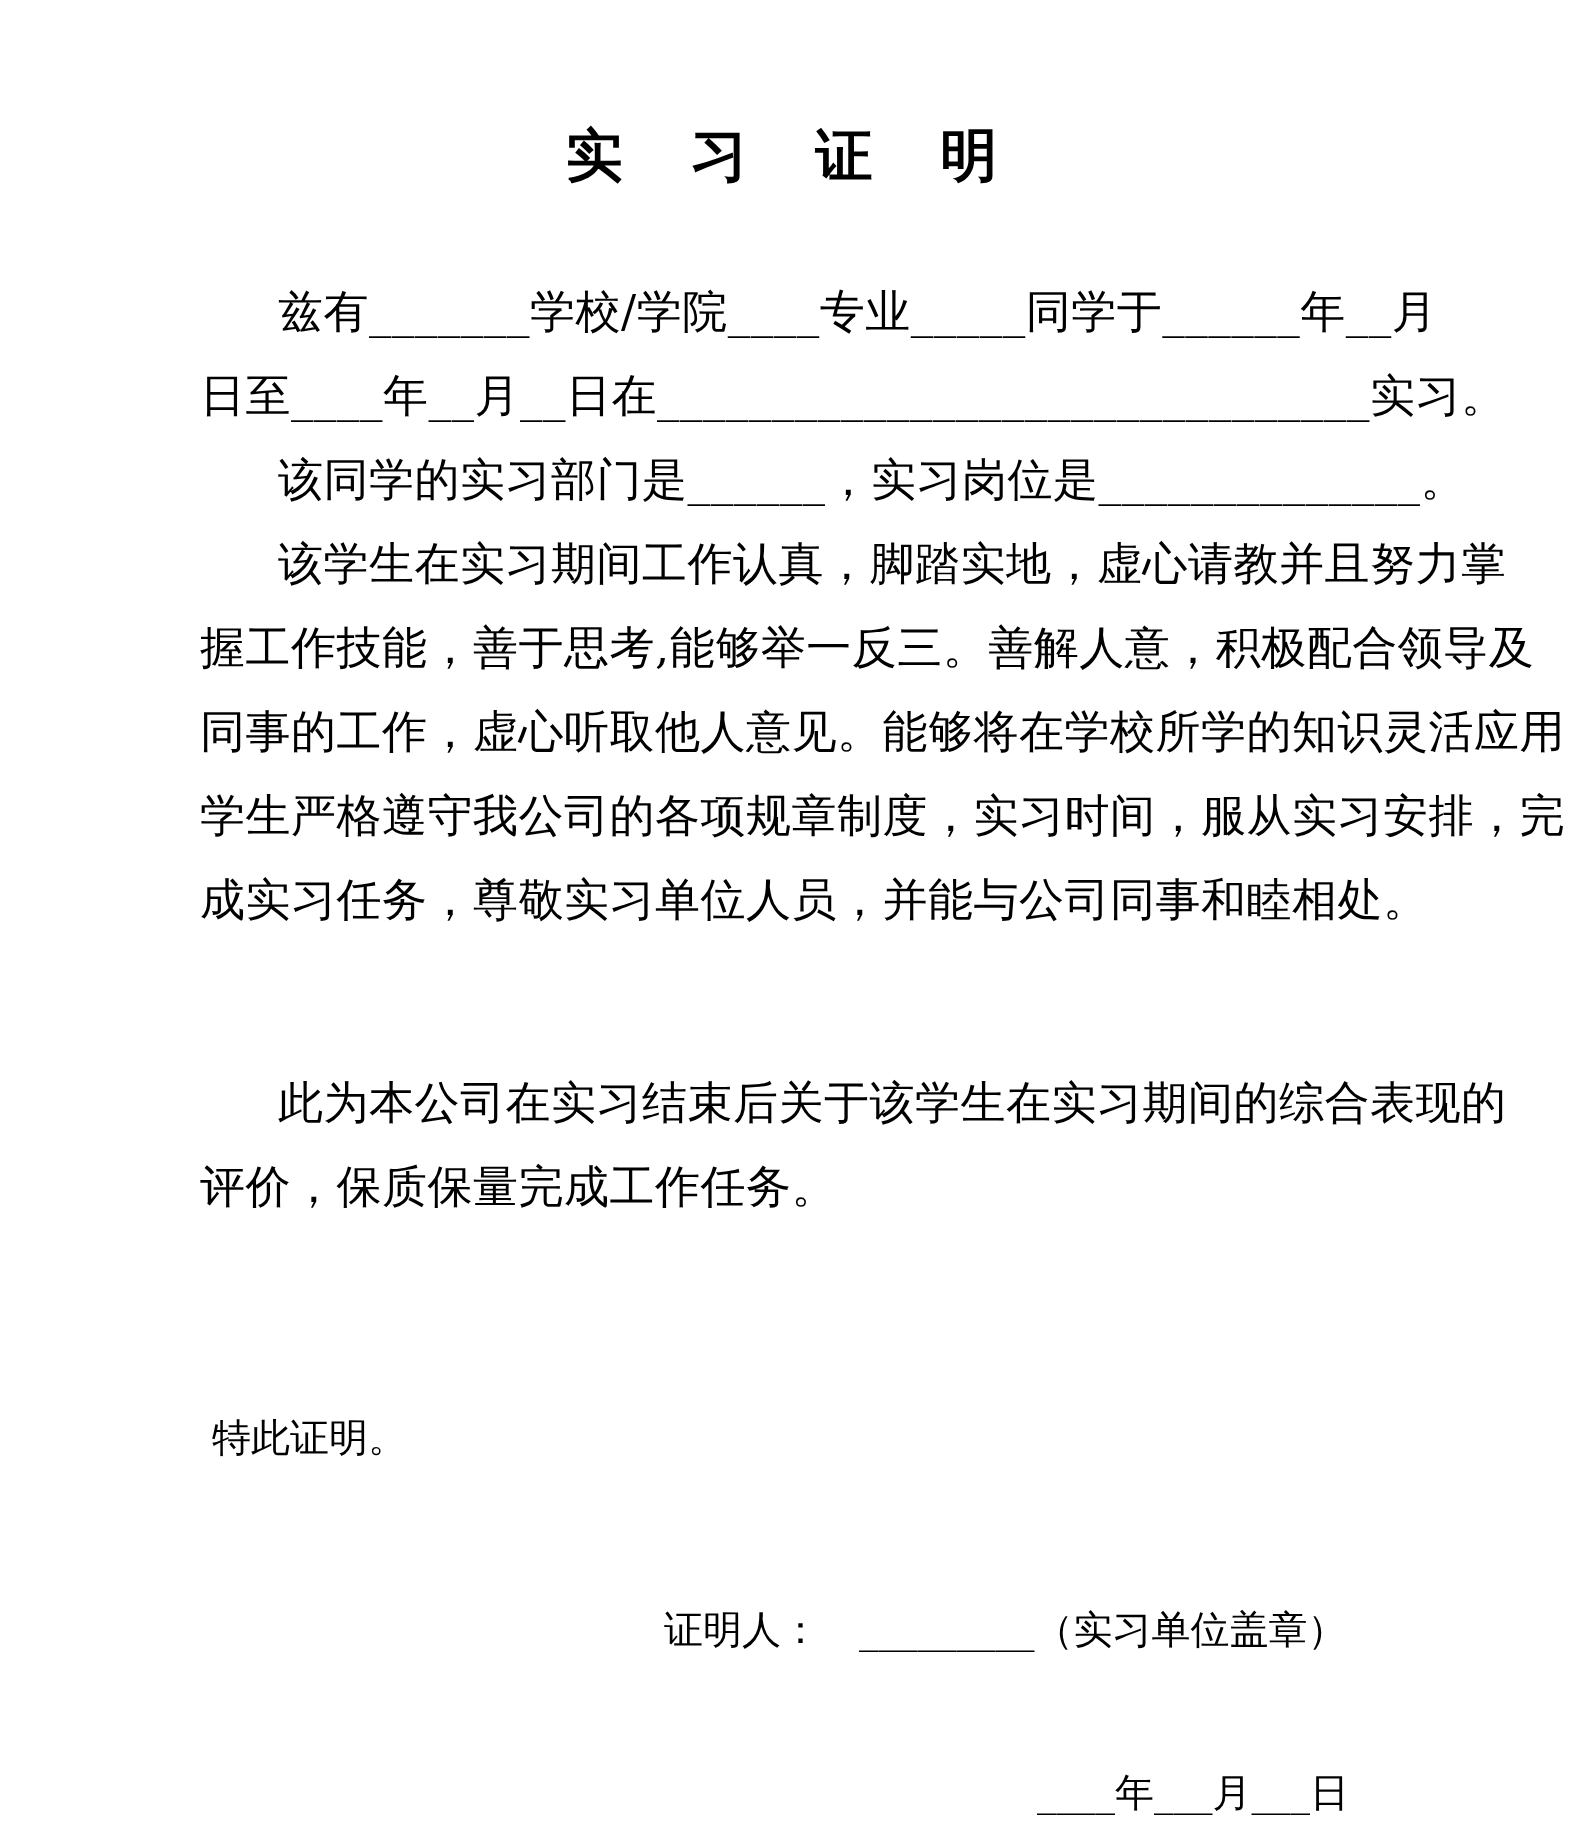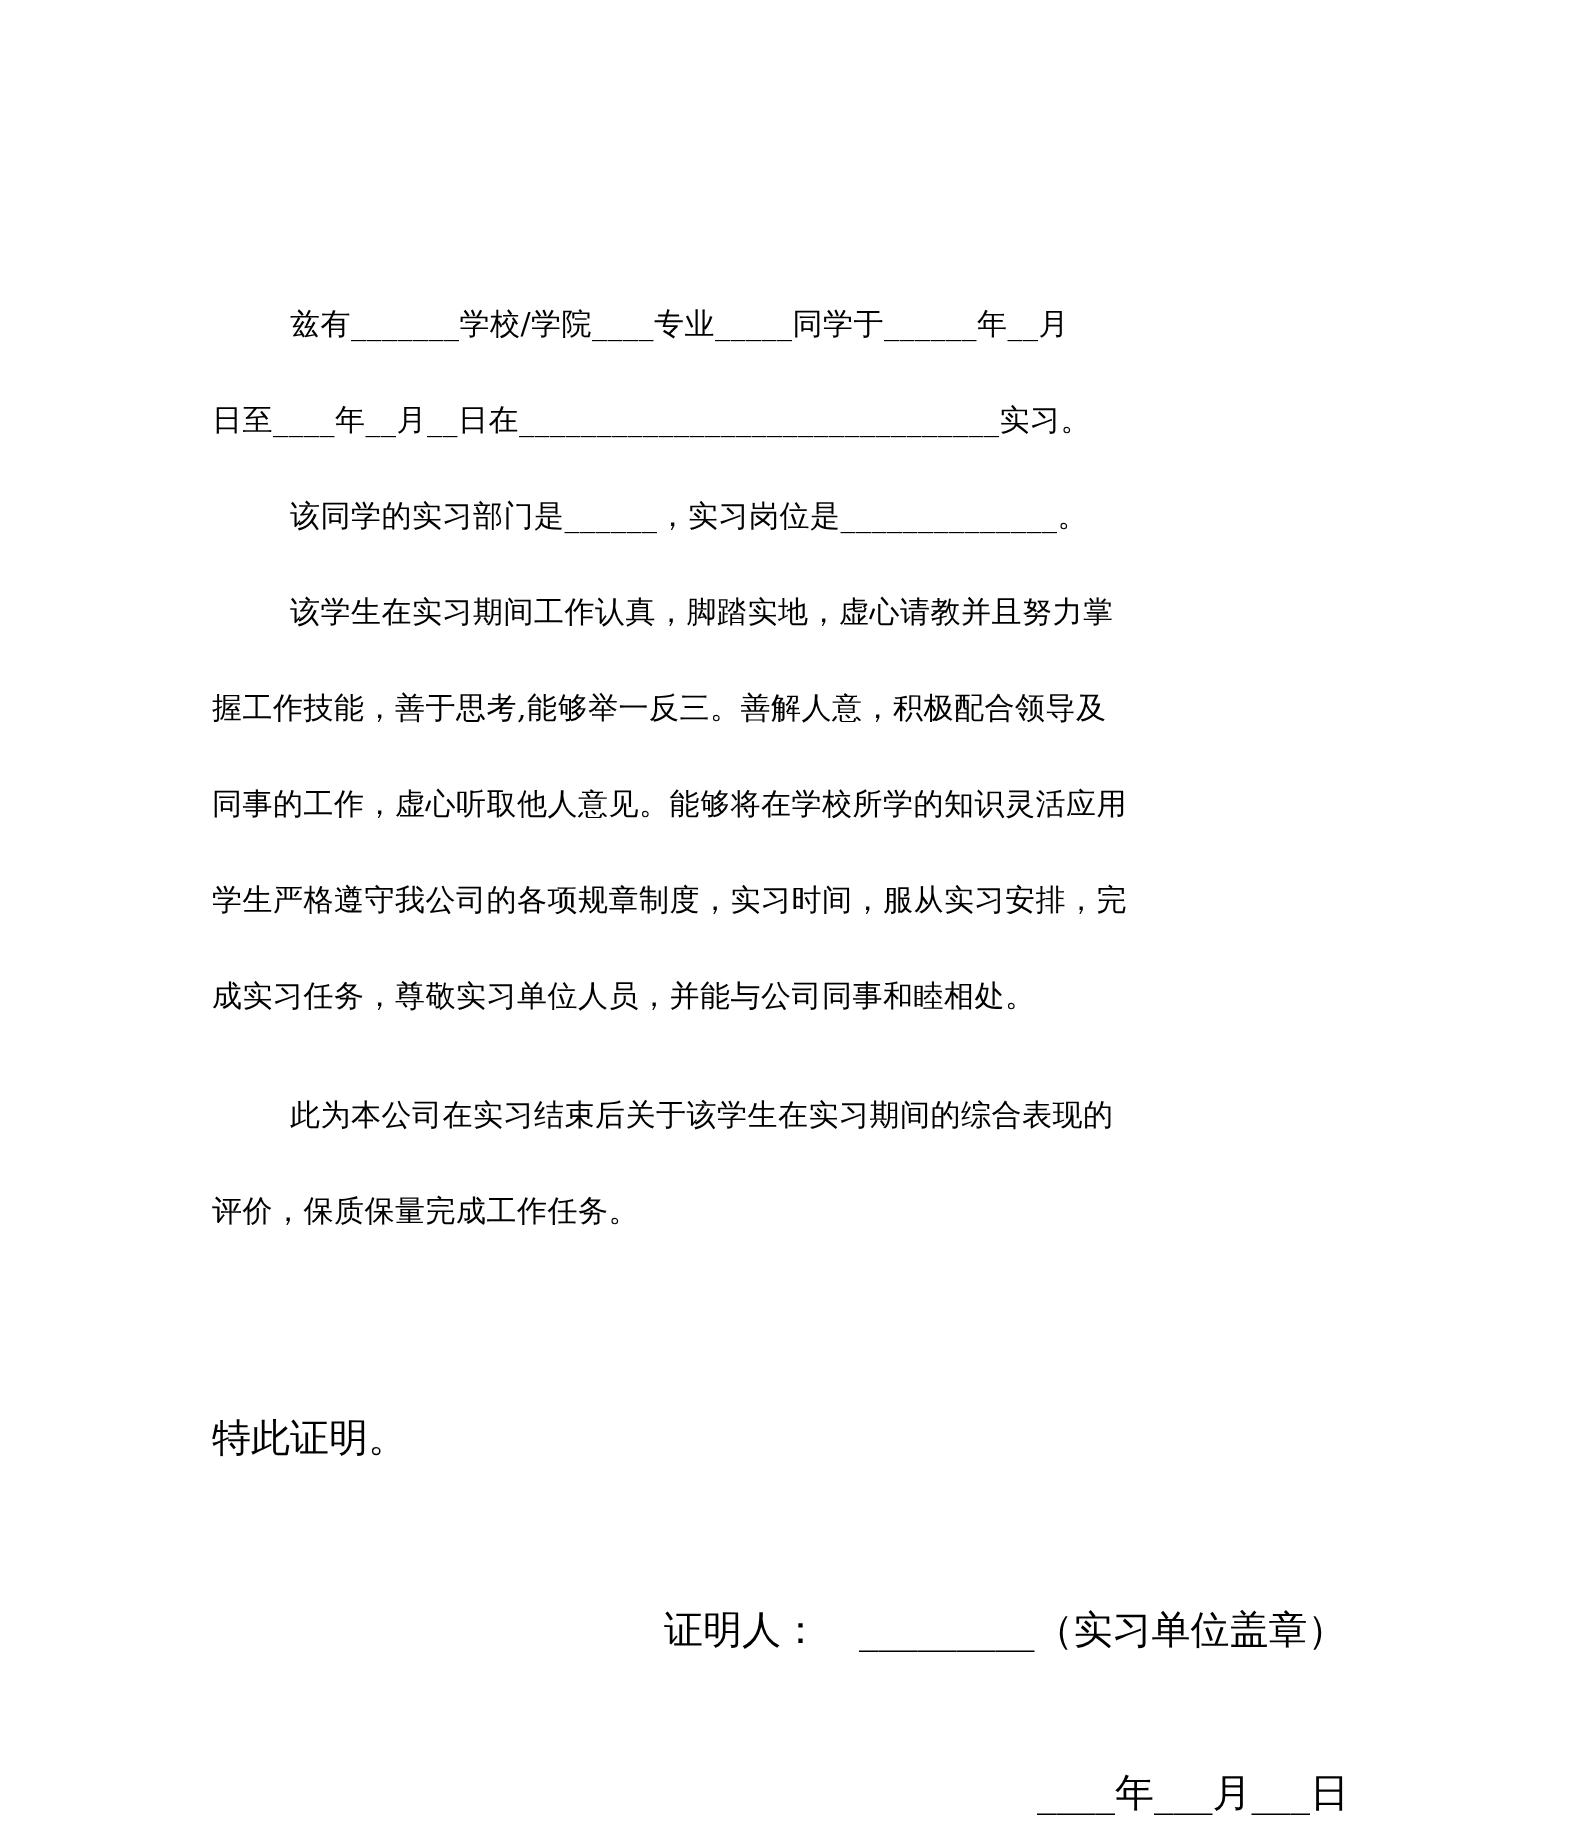--- a/index.html
+++ b/index.html
@@ -35,22 +35,22 @@
     width: 1330px;
   }
   .body-block-2 {
     position: absolute;
     top: 1061px;
     left: 200px;
     width: 1330px;
     font-family: Liberation Serif, serif;
   }
   .line {
-    margin: 12px;
-    font-size: 30px;
+    margin: 0;
+    font-size: 45px;
     line-height: 84px;
     white-space: nowrap;
     letter-spacing: 0.5px;
   }
   .indent {
     text-indent: 78px;
   }
   .closing-line {
     position: absolute;
     top: 1384px;
@@ -78,20 +78,21 @@
     font-size: 39px;
     line-height: 84px;
     white-space: nowrap;
   }
 </style>
 </head>
 <body>
 
 <div class="page">
 
+  <h1 class="doc-title">实 习 证 明</h1>
 
   <div class="body-block-1">
     <p class="line indent">兹有_______学校/学院____专业_____同学于______年__月</p>
     <p class="line">日至____年__月__日在_______________________________实习。</p>
     <p class="line indent">该同学的实习部门是______，实习岗位是______________。</p>
     <p class="line indent">该学生在实习期间工作认真，脚踏实地，虚心请教并且努力掌</p>
     <p class="line">握工作技能，善于思考,能够举一反三。善解人意，积极配合领导及</p>
     <p class="line">同事的工作，虚心听取他人意见。能够将在学校所学的知识灵活应用</p>
     <p class="line">学生严格遵守我公司的各项规章制度，实习时间，服从实习安排，完</p>
     <p class="line">成实习任务，尊敬实习单位人员，并能与公司同事和睦相处。</p>

